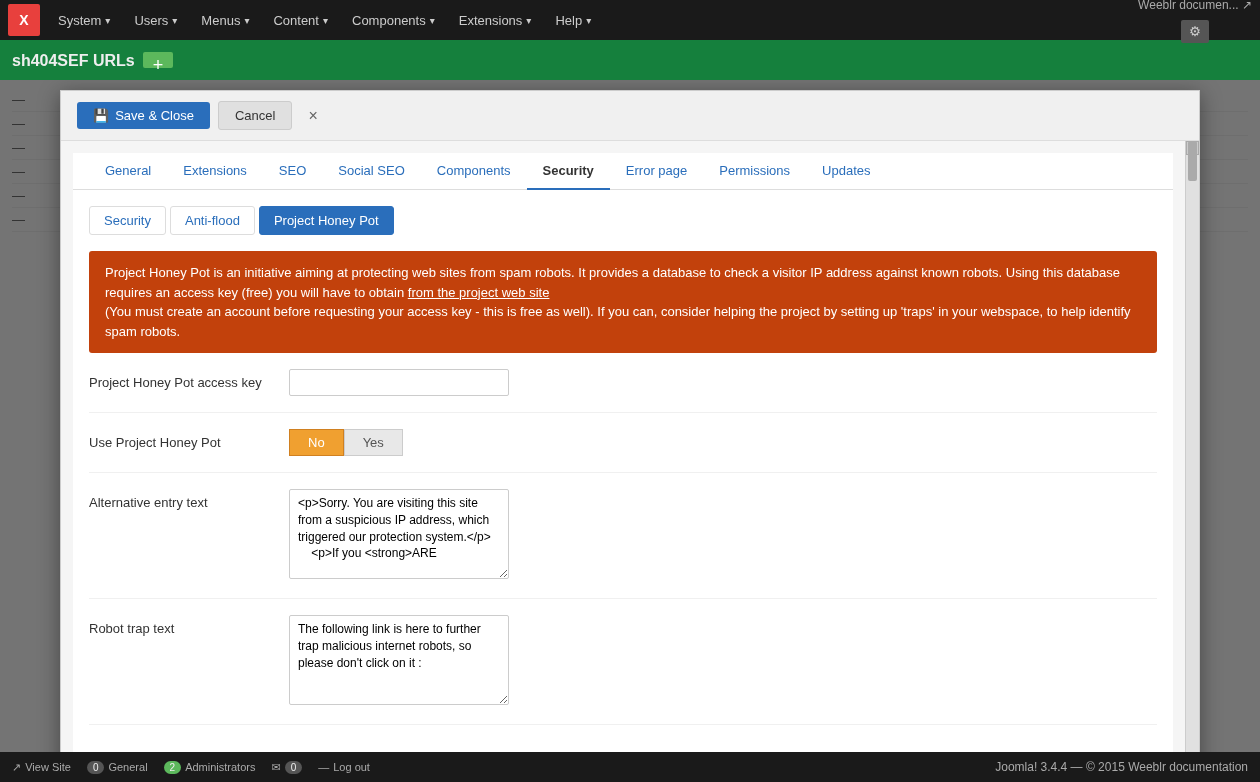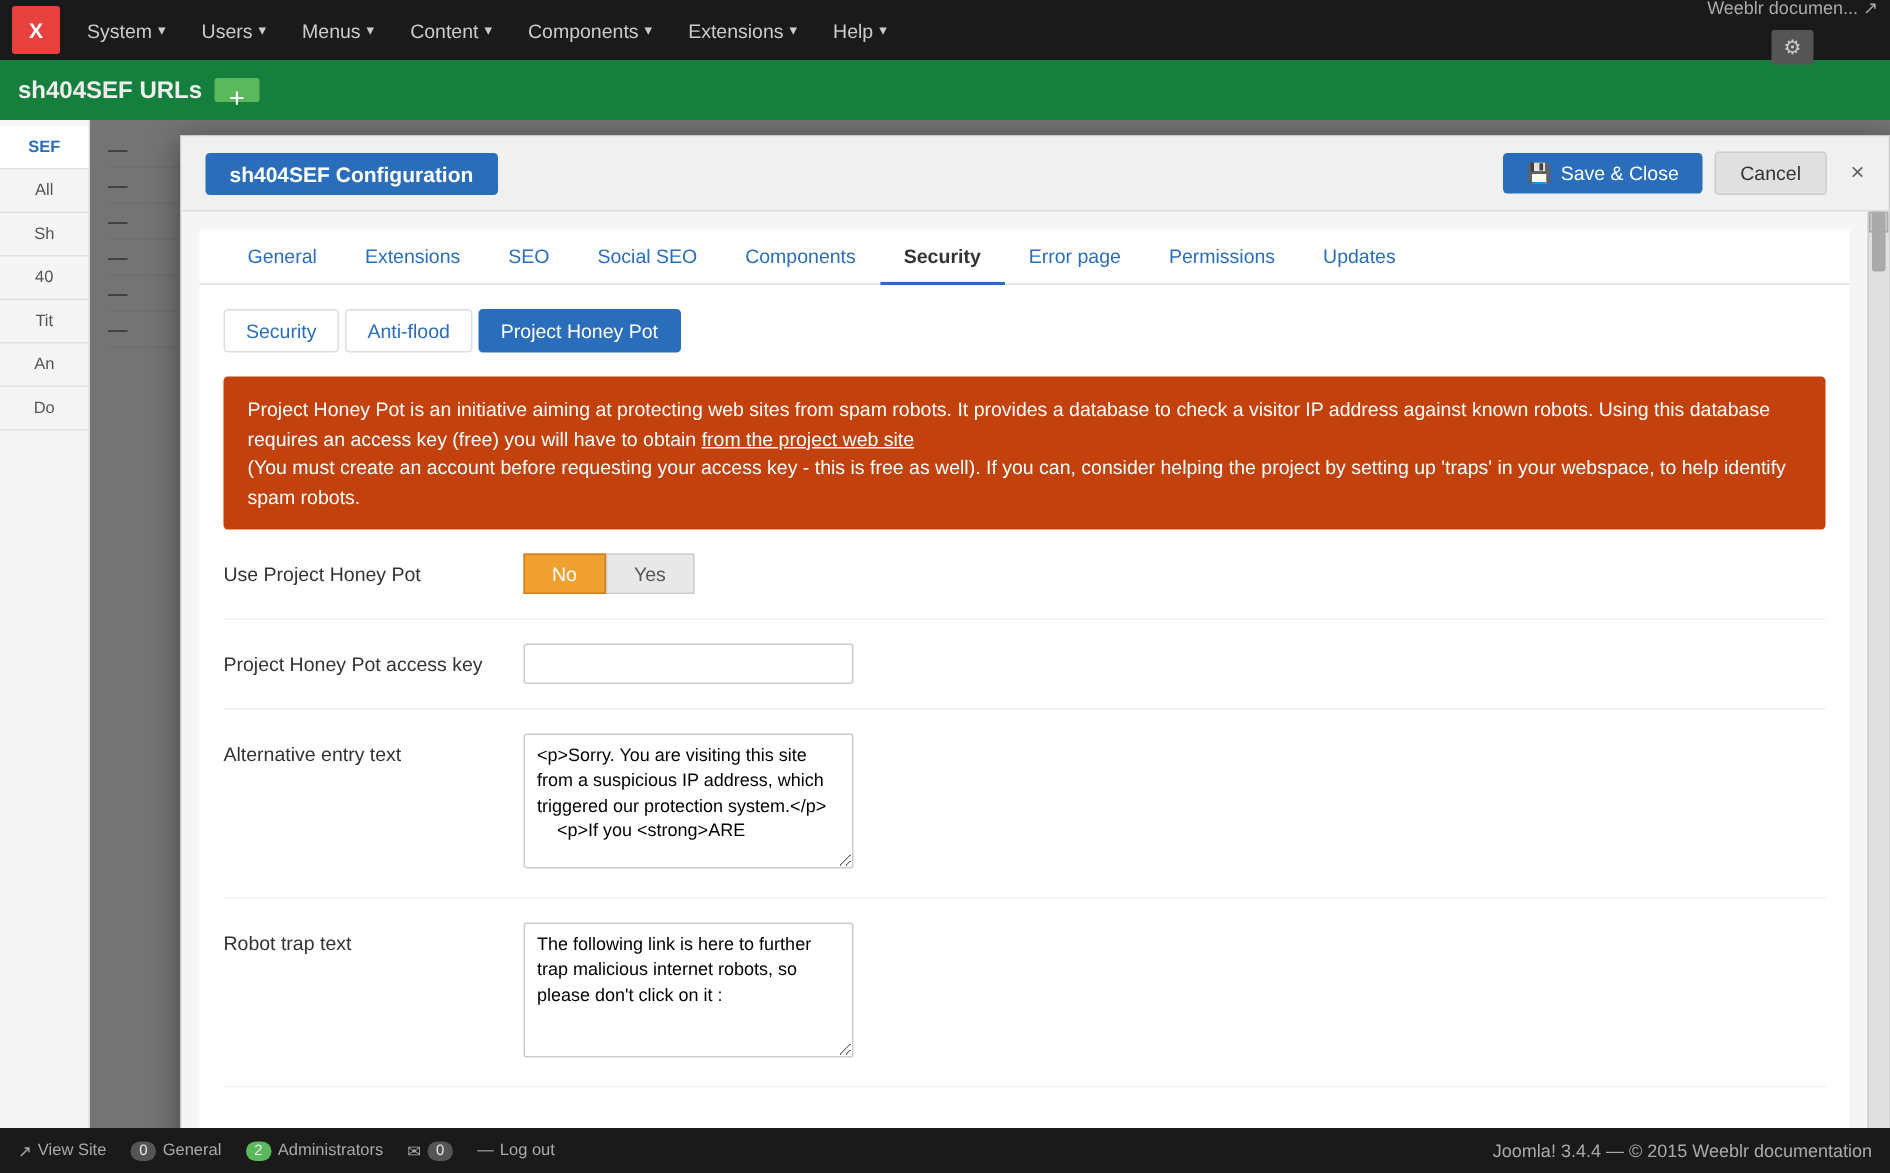--- a/index.html
+++ b/index.html
@@ -444,47 +444,37 @@
   </div>
 </div>
 
 <div class="second-bar">
   <span class="second-bar-title">sh404SEF URLs</span>
   <button class="add-btn">+</button>
 </div>
 
 <div class="main-layout">
 
-  <div class="sidebar">
-    <div class="sidebar-item active">SEF</div>
-    <div class="sidebar-item">All</div>
-    <div class="sidebar-item">Sh</div>
-    <div class="sidebar-item">40</div>
-    <div class="sidebar-item">Tit</div>
-    <div class="sidebar-item">An</div>
-    <div class="sidebar-item">Do</div>
-  </div>
 
   <div class="page-content">
 
     <div class="bg-content">
       <div class="bg-item">—</div>
       <div class="bg-item">—</div>
       <div class="bg-item">—</div>
       <div class="bg-item">—</div>
       <div class="bg-item">—</div>
       <div class="bg-item">—</div>
     </div>
 
     <div class="modal-backdrop"></div>
 
     <div class="modal">
 
       <div class="modal-header">
-        <button class="modal-title-btn">sh404SEF Configuration</button>
         <div class="modal-header-actions">
           <button class="btn-save-close">
             <span>💾</span>
             <span>Save &amp; Close</span>
           </button>
           <button class="btn-cancel">Cancel</button>
           <button class="modal-close-x">×</button>
         </div>
       </div>
 
@@ -512,33 +502,33 @@
             </div>
 
             <div class="info-box">
               <span>Project Honey Pot is an initiative aiming at protecting web sites from spam robots. It provides a database to check a visitor IP address against known robots. Using this database requires an access key (free) you will have to obtain</span>
               <a href="#">from the project web site</a>
               <br>
               <span>(You must create an account before requesting your access key - this is free as well). If you can, consider helping the project by setting up 'traps' in your webspace, to help identify spam robots.</span>
             </div>
 
             <div class="form-row">
+              <div class="form-label">Project Honey Pot access key</div>
+              <div class="form-control-wrap">
+                <input type="text" class="text-input" value="" style="">
+              </div>
+            </div>
+
+            <div class="form-row">
               <div class="form-label">Use Project Honey Pot</div>
               <div class="form-control-wrap">
                 <div class="toggle-group">
                   <button class="toggle-btn no">No</button>
                   <button class="toggle-btn yes">Yes</button>
                 </div>
-              </div>
-            </div>
-
-            <div class="form-row">
-              <div class="form-label">Project Honey Pot access key</div>
-              <div class="form-control-wrap">
-                <input type="text" class="text-input" value="" style="">
               </div>
             </div>
 
             <div class="form-row">
               <div class="form-label">Alternative entry text</div>
               <div class="form-control-wrap">
                 <div class="textarea-wrap">
                   <textarea class="form-textarea" style="">&lt;p&gt;Sorry. You are visiting this site from a suspicious IP address, which triggered our protection system.&lt;/p&gt;
     &lt;p&gt;If you &lt;strong&gt;ARE</textarea>
                 </div>

